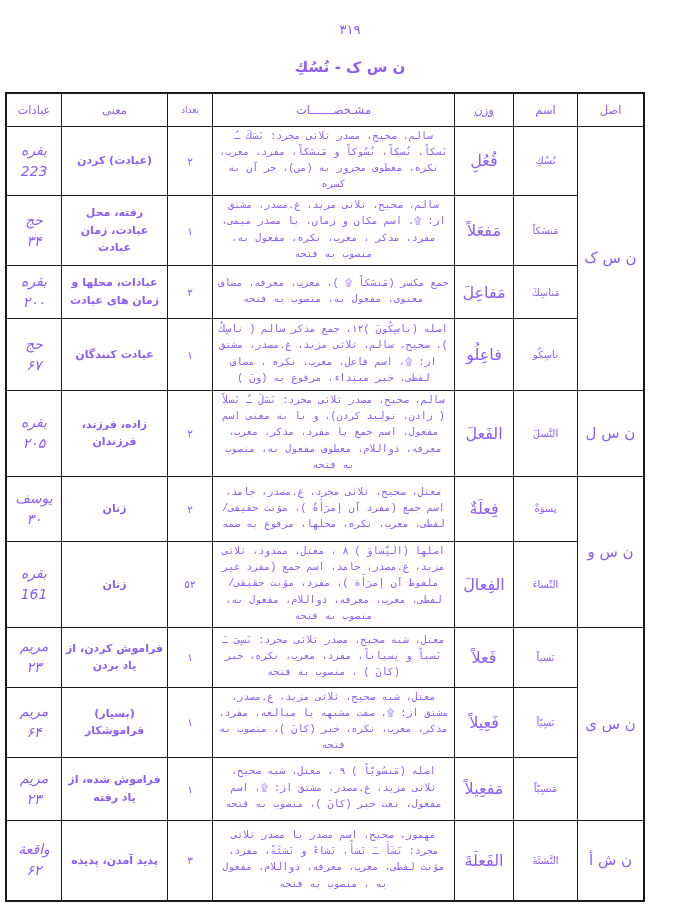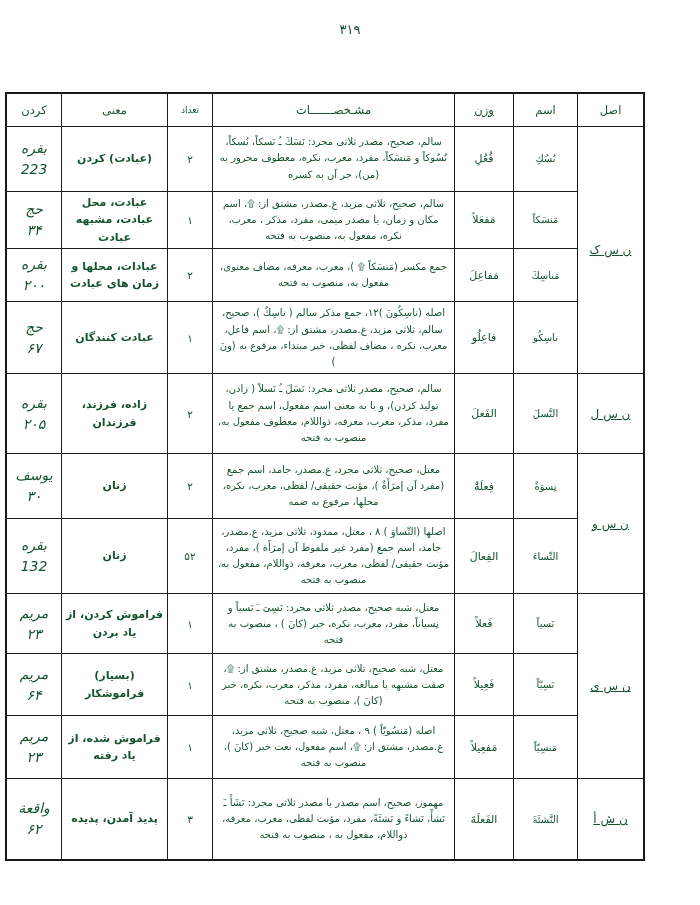--- a/index.html
+++ b/index.html
@@ -3,21 +3,21 @@
 <meta charset="utf-8">
 <style>
   html,body{margin:0;padding:0;}
   body{
     width:700px;height:905px;background:#f2f2f0;
     font-family:"DejaVu Sans", sans-serif;
     -webkit-font-smoothing:antialiased;
   }
   .page{
     position:relative;width:700px;height:905px;background:#ffffff;
-    color:#14532d;overflow:hidden;direction:rtl;
+    color:#8b5cf6;overflow:hidden;direction:rtl;
   }
   .page-number{
     position:absolute;top:22px;left:0;width:100%;
     text-align:center;font-size:13px;letter-spacing:1px;
   }
   .page-title{
     position:absolute;top:58px;left:0;width:100%;
     text-align:center;font-size:15px;font-weight:bold;
   }
   table.dict-table{
@@ -29,24 +29,24 @@
   .dict-table th,.dict-table td{
     border:1px solid #1a1a1a;
     padding:2px 4px;
     text-align:center;vertical-align:middle;
     overflow:hidden;
   }
   .dict-table thead tr{height:33px;}
   .dict-table th{font-weight:normal;font-size:11.5px;}
   th.col-tedad{font-size:9px;}
   
-  .col-asl{width:57px;}   .cell-asl{font-size:12px;vertical-align:top;padding-top:10px;text-decoration:underline;}
+  .col-asl{width:57px;}   .cell-asl{font-size:15px;vertical-align:top;padding-top:10px;}
   .col-ism{width:55px;}   .cell-ism{font-size:10px;}
-  .col-wazn{width:50px;text-decoration:underline;}  .cell-wazn{font-size:11px;margin-top:48px;}
-  .col-moshakhasat{width:233px;} .cell-moshakhasat{font-size:10px;line-height:1.62;padding:3px 6px;}
+  .col-wazn{width:50px;text-decoration:underline;}  .cell-wazn{font-size:16px;margin-top:48px;}
+  .col-moshakhasat{width:233px;} .cell-moshakhasat{font-size:10px;line-height:1.62;padding:3px 6px;font-family:Liberation Mono, monospace;}
   .col-tedad{width:36px;margin-top:43px;} .cell-tedad{font-size:10.5px;}
   .col-mani{width:97px;font-family:Liberation Serif, serif;}  .cell-mani{font-size:11px;line-height:1.6;padding:2px 6px;font-weight:bold;}
   .col-neshani{width:46px;} .cell-neshani{font-size:14px;line-height:1.5;font-style:italic;}
   
   tbody tr:nth-child(1){height:65px;}
   tbody tr:nth-child(2){height:57px;}
   tbody tr:nth-child(3){height:53px;}
   tbody tr:nth-child(4){height:72px;}
   tbody tr:nth-child(5){height:80px;}
   tbody tr:nth-child(6){height:65px;}
@@ -54,52 +54,53 @@
   tbody tr:nth-child(8){height:60px;}
   tbody tr:nth-child(9){height:62px;}
   tbody tr:nth-child(10){height:63px;}
   tbody tr:nth-child(11){height:81px;}
 </style>
 </head>
 <body>
 
 <div class="page">
   <div class="page-number">۳۱۹</div>
+  <div class="page-title">ن س ک - نُسُكِ</div>
 
   <table class="dict-table">
     <thead>
       <tr id="header-row">
           <th class="col-asl">اصل</th>
           <th class="col-ism">اسم</th>
           <th class="col-wazn">وزن</th>
           <th class="col-moshakhasat">مشـخصـــــــات</th>
           <th class="col-tedad">تعداد</th>
           <th class="col-mani">معنی</th>
-          <th class="col-neshani">كردن</th>
+          <th class="col-neshani">عبادات</th>
         </tr>
     </thead>
     <tbody id="table-body">
         <tr>
           <td class="cell-asl" rowspan="4">ن س ک</td>
           <td class="cell-ism">نُسُكِ</td>
           <td class="cell-wazn">فُعُلِ</td>
           <td class="cell-moshakhasat">سالم، صحیح، مصدر ثلاثی مجرد: نَسَكَ ـُ نَسكاً، نُسكاً، نُسُوكاً و مَنسَكاً، مفرد، معرب، نكره، معطوف مجرور به (من)، جر آن به كسره</td>
           <td class="cell-tedad">۲</td>
           <td class="cell-mani">(عبادت) كردن</td>
           <td class="cell-neshani">
             <div>بقره</div>
             <div>223</div>
           </td>
         </tr>
         <tr>
           <td class="cell-ism">مَنسَكاً</td>
           <td class="cell-wazn">مَفعَلاً</td>
           <td class="cell-moshakhasat">سالم، صحیح، ثلاثی مزید، غ.مصدر، مشتق از: ۩، اسم مكان و زمان، یا مصدر میمی، مفرد، مذكر ، معرب، نكره، مفعول به، منصوب به فتحه</td>
           <td class="cell-tedad">۱</td>
-          <td class="cell-mani">عبادت، محل عبادت، مشبهه عبادت</td>
+          <td class="cell-mani">رفته، محل عبادت، زمان عبادت</td>
           <td class="cell-neshani">
             <div>حج</div>
             <div>۳۴</div>
           </td>
         </tr>
         <tr>
           <td class="cell-ism">مَناسِكَ</td>
           <td class="cell-wazn">مَفاعِلَ</td>
           <td class="cell-moshakhasat">جمع مكسر (مَنسَكاً ۩ )، معرب، معرفه، مضاف معنوی، مفعول به، منصوب به فتحه</td>
           <td class="cell-tedad">۲</td>
@@ -145,21 +146,21 @@
           </td>
         </tr>
         <tr>
           <td class="cell-ism">النِّساءَ</td>
           <td class="cell-wazn">الفِعالَ</td>
           <td class="cell-moshakhasat">اصلها (النِّساوَ ) ۸ ، معتل، ممدود، ثلاثی مزید، غ.مصدر، جامد، اسم جمع (مفرد غیر ملفوظ آن إمرَأَة )، مفرد، مؤنث حقیقی/ لفظی، معرب، معرفه، ذواللام، مفعول به، منصوب به فتحه</td>
           <td class="cell-tedad">۵۲</td>
           <td class="cell-mani">زنان</td>
           <td class="cell-neshani">
             <div>بقره</div>
-            <div>132</div>
+            <div>161</div>
           </td>
         </tr>
         <tr>
           <td class="cell-asl" rowspan="3">ن س ی</td>
           <td class="cell-ism">نَسیاً</td>
           <td class="cell-wazn">فَعلاً</td>
           <td class="cell-moshakhasat">معتل، شبه صحیح، مصدر ثلاثی مجرد: نَسِیَ ـَ نَسیاً و نِسیاناً، مفرد، معرب، نكره، خبر (كانَ ) ، منصوب به فتحه</td>
           <td class="cell-tedad">۱</td>
           <td class="cell-mani">فراموش كردن، از یاد بردن</td>
           <td class="cell-neshani">

